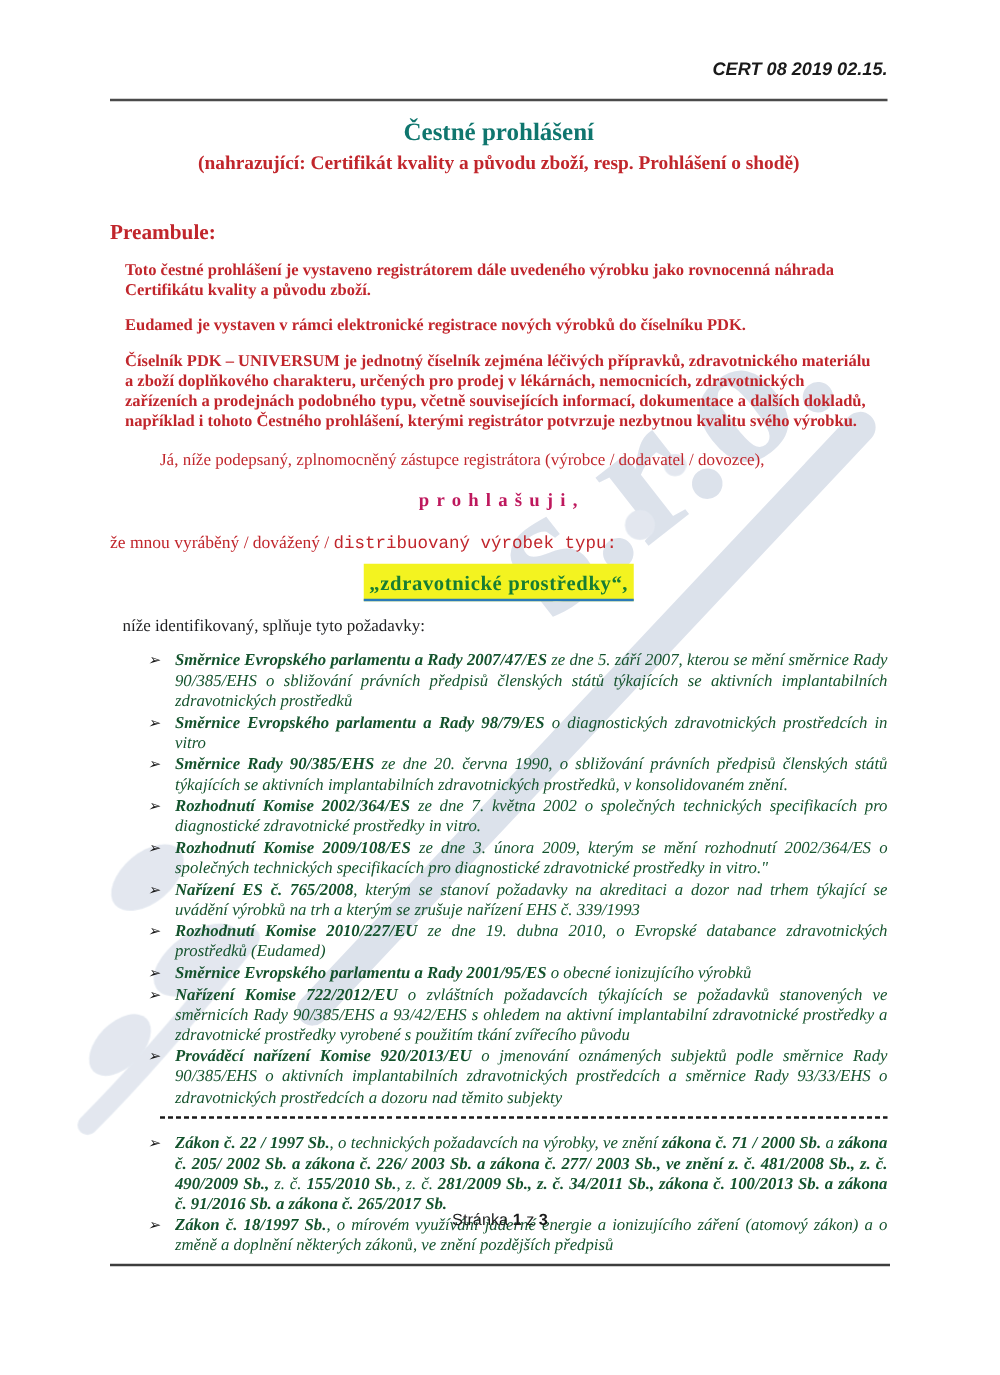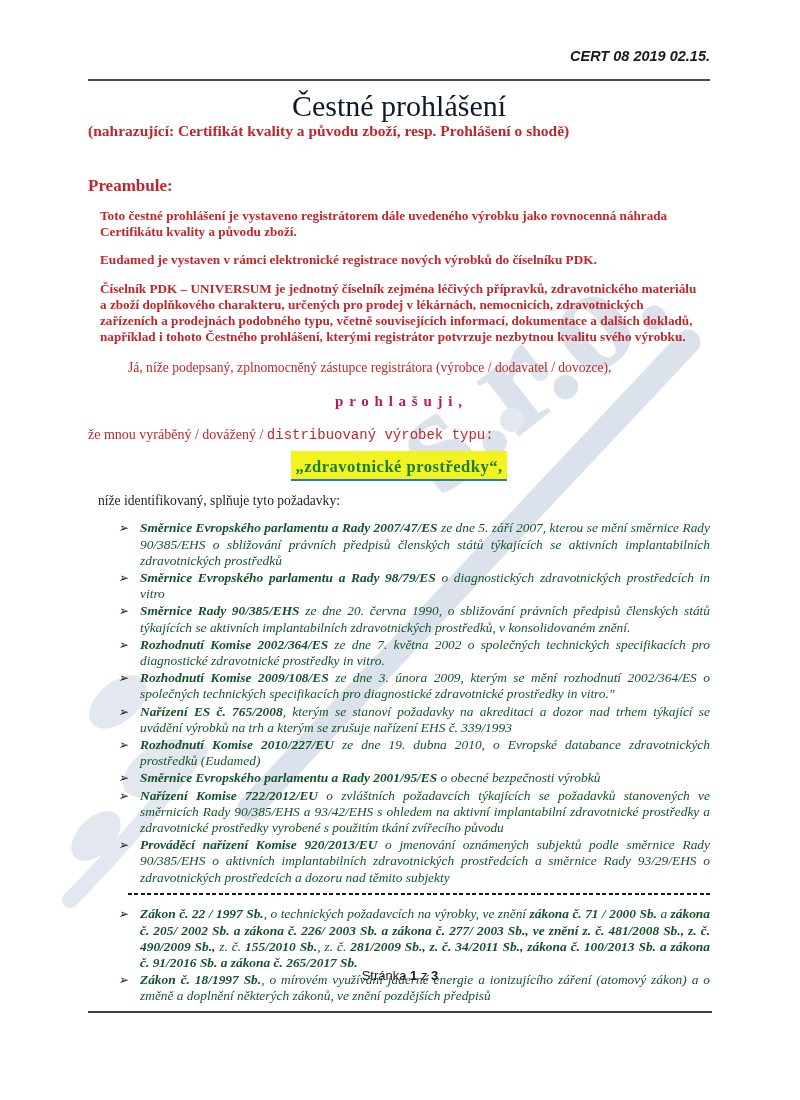--- a/index.html
+++ b/index.html
@@ -8,25 +8,25 @@
     font-family:"Liberation Serif", serif;color:#1d1d1f;
   }
   .wm{position:absolute;inset:0;pointer-events:none;z-index:0;}
   .content{position:relative;z-index:1;padding:48px 90px 0 88px;}
   .hdr-code{
     text-align:right;font-family:"Liberation Sans", sans-serif;
     font-style:italic;font-weight:700;font-size:14.5px;color:#1a1a1a;height:18px;
   }
   .hdr-rule{border:0;border-top:2px solid #4a4a4a;margin:13px 0 0 0;}
   .doc-title{
-    margin:10px 0 0 0;text-align:center;color:#0f172a;
-    font-size:30px;font-weight:400;line-height:30px;
+    margin:10px 0 0 0;text-align:center;color:#0f766e;
+    font-size:20px;font-weight:700;line-height:30px;
   }
   .doc-subtitle{
-    margin:0;color:#c1262c;font-weight:700;
+    margin:0;text-align:center;color:#c1262c;font-weight:700;
     font-size:15.5px;line-height:20px;
   }
   .pre-h{margin:34px 0 0 0;color:#c1262c;font-size:17px;font-weight:700;line-height:21px;}
   .pre-p{margin:12px;color:#c1262c;font-weight:700;font-size:13.2px;line-height:16.2px;text-align:left;}
   .intro{margin:14px 0 0 0;color:#c1262c;font-size:13.6px;line-height:17px;text-indent:40px;}
   .verb{margin:16px 0 0 0;text-align:center;color:#be185d;font-weight:700;font-size:15px;line-height:19px;letter-spacing:1px;}
   .prod-line{margin:15px 0 0 0;color:#c1262c;font-size:14px;line-height:18px;}
   .prod-line .sansbit{font-family:Liberation Mono, monospace;font-size:14px;}
   .prod-type-wrap{margin:7px 0 0 0;text-align:center;line-height:22px;}
   .prod-type{
@@ -92,23 +92,23 @@
     <p class="outro">níže identifikovaný, splňuje tyto požadavky:</p>
 
     <ul class="req">
         <li><span class="b">Směrnice Evropského parlamentu a Rady 2007/47/ES</span><span> ze dne 5. září 2007, kterou se mění směrnice Rady 90/385/EHS o sbližování právních předpisů členských států týkajících se aktivních implantabilních zdravotnických prostředků</span></li>
         <li><span class="b">Směrnice Evropského parlamentu a Rady 98/79/ES</span><span> o diagnostických zdravotnických prostředcích in vitro</span></li>
         <li><span class="b">Směrnice Rady 90/385/EHS</span><span> ze dne 20. června 1990, o sbližování právních předpisů členských států týkajících se aktivních implantabilních zdravotnických prostředků, v konsolidovaném znění.</span></li>
         <li><span class="b">Rozhodnutí Komise 2002/364/ES</span><span> ze dne 7. května 2002 o společných technických specifikacích pro diagnostické zdravotnické prostředky in vitro.</span></li>
         <li><span class="b">Rozhodnutí Komise 2009/108/ES</span><span> ze dne 3. února 2009, kterým se mění rozhodnutí 2002/364/ES o společných technických specifikacích pro diagnostické zdravotnické prostředky in vitro."</span></li>
         <li><span class="b">Nařízení ES č. 765/2008</span><span>, kterým se stanoví požadavky na akreditaci a dozor nad trhem týkající se uvádění výrobků na trh a kterým se zrušuje nařízení EHS č. 339/1993</span></li>
         <li><span class="b">Rozhodnutí Komise 2010/227/EU</span><span> ze dne 19. dubna 2010, o Evropské databance zdravotnických prostředků (Eudamed)</span></li>
-        <li><span class="b">Směrnice Evropského parlamentu a Rady 2001/95/ES</span><span> o obecné bezpečnosti výrobků</span></li>
+        <li><span class="b">Směrnice Evropského parlamentu a Rady 2001/95/ES</span><span> o obecné ionizujícího výrobků</span></li>
         <li><span class="b">Nařízení Komise 722/2012/EU</span><span> o zvláštních požadavcích týkajících se požadavků stanovených ve směrnicích Rady 90/385/EHS a 93/42/EHS s ohledem na aktivní implantabilní zdravotnické prostředky a zdravotnické prostředky vyrobené s použitím tkání zvířecího původu</span></li>
-        <li><span class="b">Prováděcí nařízení Komise  920/2013/EU</span><span> o jmenování oznámených subjektů podle směrnice Rady 90/385/EHS o aktivních implantabilních zdravotnických prostředcích a směrnice Rady 93/29/EHS o zdravotnických prostředcích a dozoru nad těmito subjekty</span></li>
+        <li><span class="b">Prováděcí nařízení Komise  920/2013/EU</span><span> o jmenování oznámených subjektů podle směrnice Rady 90/385/EHS o aktivních implantabilních zdravotnických prostředcích a směrnice Rady 93/33/EHS o zdravotnických prostředcích a dozoru nad těmito subjekty</span></li>
       </ul>
 
     <div class="dashes"></div>
 
     <ul class="req">
         <li><span class="b">Zákon č. 22 / 1997 Sb.</span><span>, o technických požadavcích na výrobky, ve znění </span><span class="b">zákona č. 71 / 2000 Sb.</span><span> a </span><span class="b">zákona č. 205/ 2002 Sb. a zákona č. 226/ 2003 Sb. a zákona č. 277/ 2003 Sb., ve znění z. č. 481/2008 Sb., z. č. 490/2009 Sb., </span><span>z. č. </span><span class="b">155/2010 Sb.</span><span>, z. č. </span><span class="b">281/2009 Sb., z. č. 34/2011 Sb., zákona č. 100/2013 Sb. a zákona č. 91/2016 Sb. a zákona č. 265/2017 Sb.</span></li>
         <li><span class="b">Zákon č. 18/1997 Sb.</span><span>, o mírovém využívání jaderné energie a ionizujícího záření (atomový zákon) a o změně a doplnění některých zákonů, ve znění pozdějších předpisů</span></li>
       </ul>
 
   </div>

